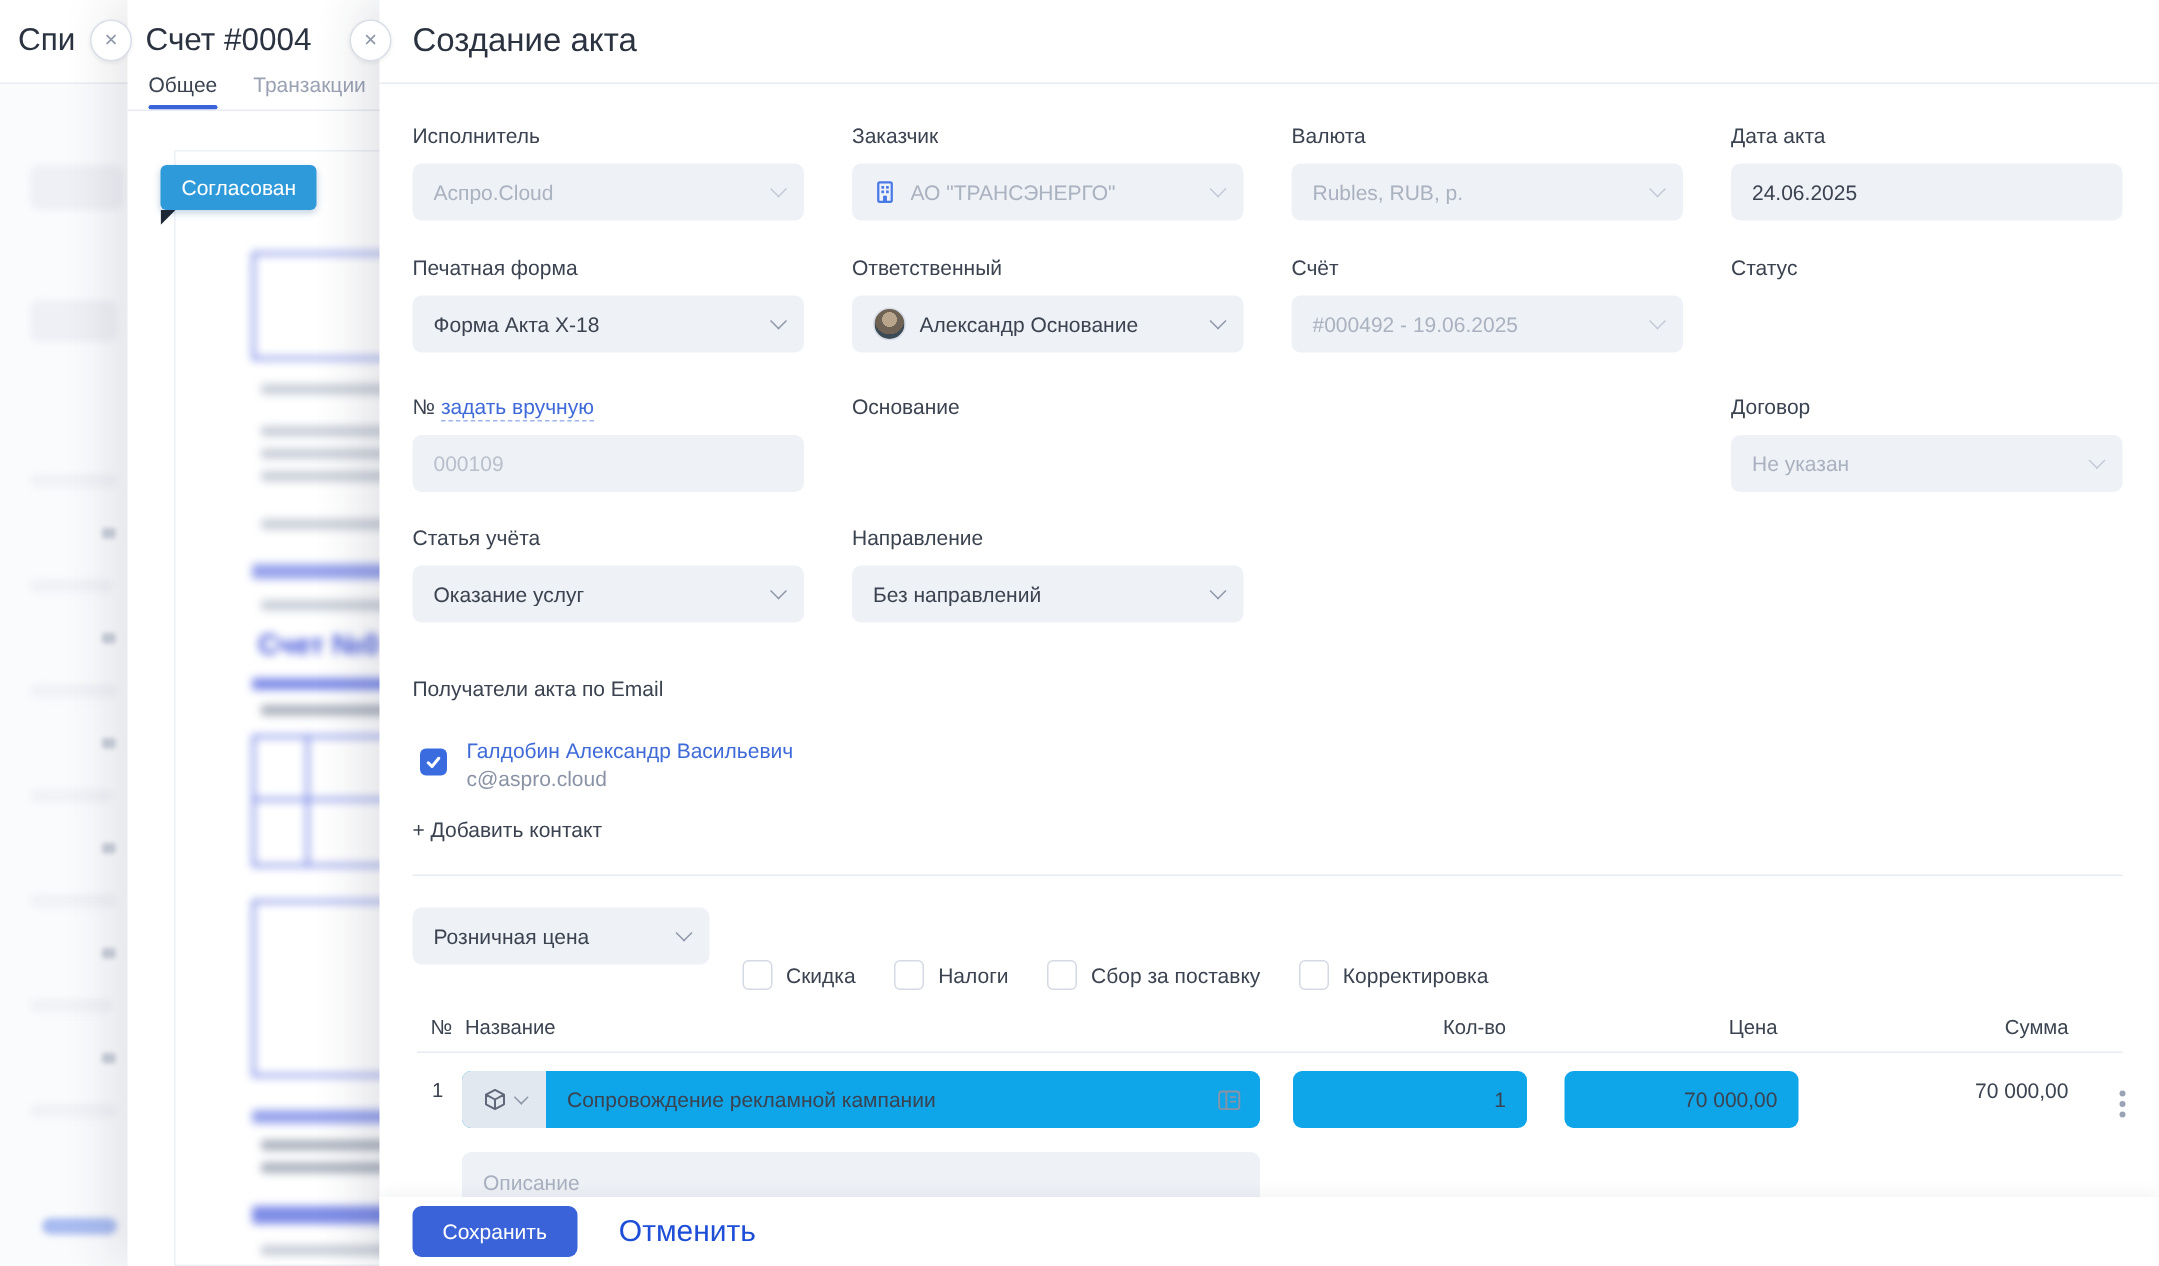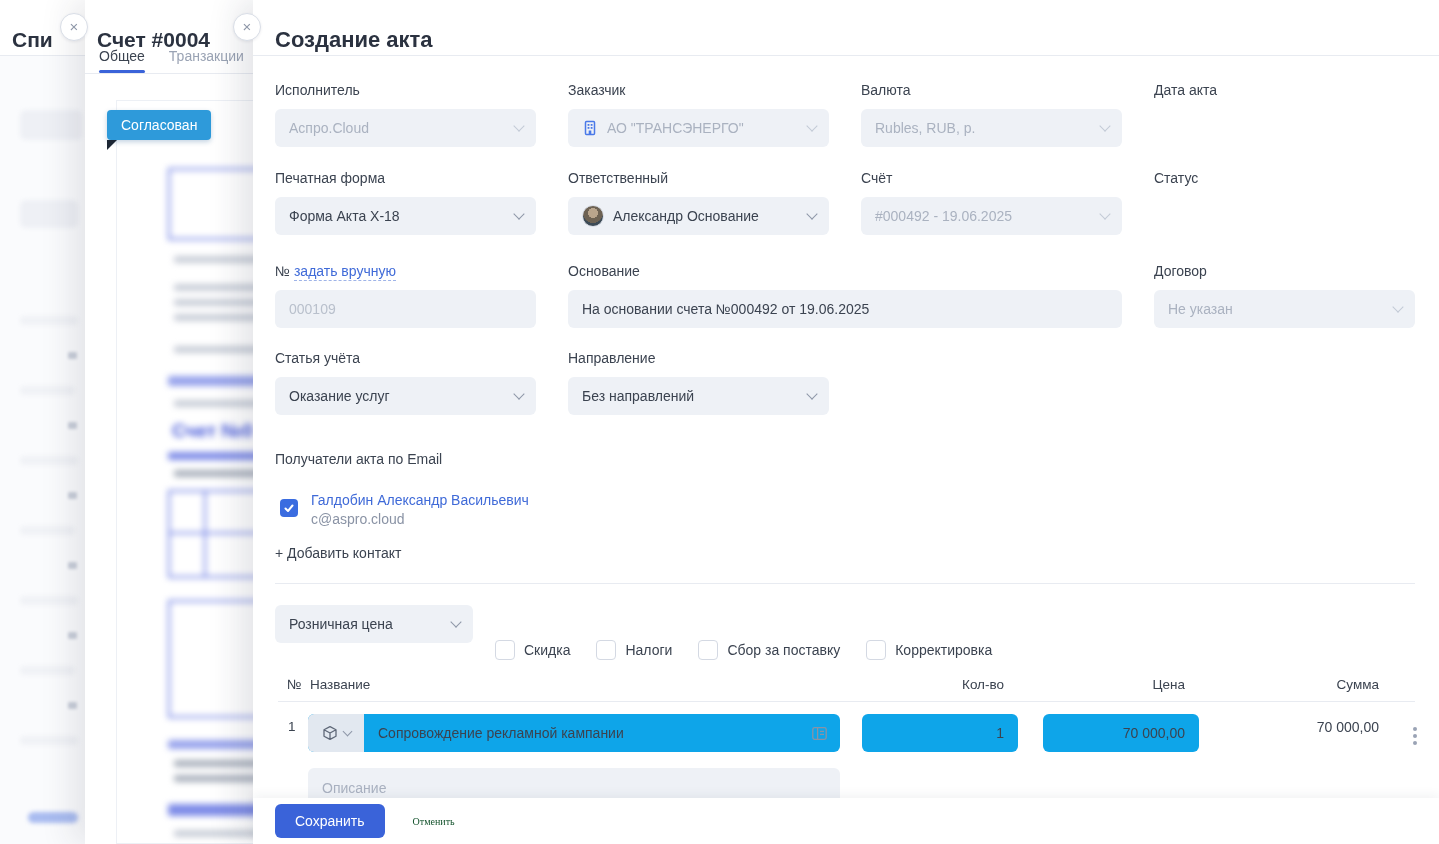--- a/index.html
+++ b/index.html
@@ -6,21 +6,21 @@
   html,body { width:1439px; height:844px; overflow:hidden; }
   body { font-family:"Liberation Sans", sans-serif; background:#eef0f4; color:#3b4350; font-size:14px; }
   .stage { position:relative; width:1439px; height:844px; background:#fff; }
 
   
   .panel { position:absolute; top:0; bottom:0; background:#fff; }
   .panel-list { left:0; width:1439px; z-index:1; }
   .panel-invoice { left:85px; width:1354px; z-index:10; box-shadow:-14px 0 30px rgba(35,44,62,.10); }
   .panel-act { left:253px; width:1186px; z-index:20; box-shadow:-14px 0 30px rgba(35,44,62,.12); }
 
-  .panel-title { position:absolute; left:12px; top:15px; font-size:21px; font-weight:700; color:#2b3240; white-space:nowrap;margin-top:13px; }
+  .panel-title { position:absolute; left:12px; top:15px; font-size:21px; font-weight:400; color:#2b3240; white-space:nowrap; }
   .panel-act .panel-title { left:22px; top:14px; font-size:22px; }
   .hdr-line { position:absolute; left:0; right:0; top:55px; height:1px; background:#e8ebf1; }
 
   .close-btn { position:absolute; top:13px; z-index:40; width:28px; height:28px; border-radius:50%;
     background:#fff; border:1px solid #d9dee7; color:#8e97a8; font-size:15px; line-height:26px; text-align:center;
     cursor:pointer; box-shadow:0 1px 3px rgba(35,44,62,.08); }
   .close-1 { left:60px; } .close-2 { left:233px; }
 
   
   .list-body { position:absolute; left:0; right:0; top:56px; bottom:0; background:#fafbfd; }
@@ -97,21 +97,21 @@
   .kebab { position:absolute; width:4px; cursor:pointer; }
   .kebab i { display:block; width:4px; height:4px; border-radius:50%; background:#9aa3b5; margin-bottom:3px; }
   .desc-area { position:absolute; background:#eef1f6; border:none; border-radius:6px; padding:12px 14px; font-size:14px;
     color:#3b4350; font-family:"Liberation Sans", sans-serif; resize:none; outline:none; }
   .desc-area::placeholder { color:#a9b1c0; }
 
   .act-footer { position:absolute; left:0; right:0; bottom:0; height:46px; background:#fff; z-index:15;
     box-shadow:0 -3px 10px rgba(35,44,62,.06); display:flex; align-items:center; padding-left:22px; gap:28px; }
   .btn-primary { height:34px; padding:0 20px; background:#3a63d9; color:#fff; border:none; border-radius:6px;
     font-size:14px; font-family:"Liberation Sans", sans-serif; cursor:pointer; }
-  .btn-ghost { background:none; border:none; font-size:10px; color:#14532d; font-family:Liberation Serif, serif; cursor:pointer; }
+  .btn-ghost { background:none; border:none; font-size:20px; color:#1d4ed8; font-family:Liberation Sans, sans-serif; cursor:pointer; }
 </style>
 </head>
 <body>
 
 <div class="stage">
 
   <section class="panel panel-list">
     <div class="panel-title">Спи</div>
     <div class="hdr-line"></div>
     <div class="list-body">
@@ -201,20 +201,23 @@
               <rect x="8.7" y="7" width="1.8" height="1.8" fill="#4a79e8"></rect>
               <rect x="6.7" y="10.5" width="2.6" height="4" fill="#4a79e8"></rect>
             </svg>
         </span>
         <span class="val">АО "ТРАНСЭНЕРГО"</span>
         <span class="chev lt"></span>
       </div>
     </div>
     <div class="fld" style="left:901px;top:82px;width:261px">
       <div class="lbl">Дата акта</div>
+      <div class="inp">
+        <span class="val">24.06.2025</span>
+      </div>
     </div>
 
     <div class="fld" style="left:22px;top:170px;width:261px">
       <div class="lbl">Печатная форма</div>
       <div class="inp">
         <span class="val">Форма Акта Х-18</span>
         <span class="chev"></span>
       </div>
     </div>
     <div class="fld" style="left:315px;top:170px;width:261px">
@@ -238,23 +241,20 @@
 
     <div class="fld" style="left:22px;top:263px;width:261px">
       <div class="lbl">
         <span>№</span>
         <span class="link dashed">задать вручную</span>
       </div>
       <input class="num-input" placeholder="000109" style="">
     </div>
     <div class="fld" style="left:315px;top:263px;width:554px">
       <div class="lbl">Основание</div>
-      <div class="inp">
-        <span class="val">На основании счета №000492 от 19.06.2025</span>
-      </div>
     </div>
     <div class="fld" style="left:901px;top:263px;width:261px">
       <div class="lbl">Договор</div>
       <div class="inp dis">
         <span class="val">Не указан</span>
         <span class="chev lt"></span>
       </div>
     </div>
 
     <div class="fld" style="left:22px;top:350px;width:261px">

